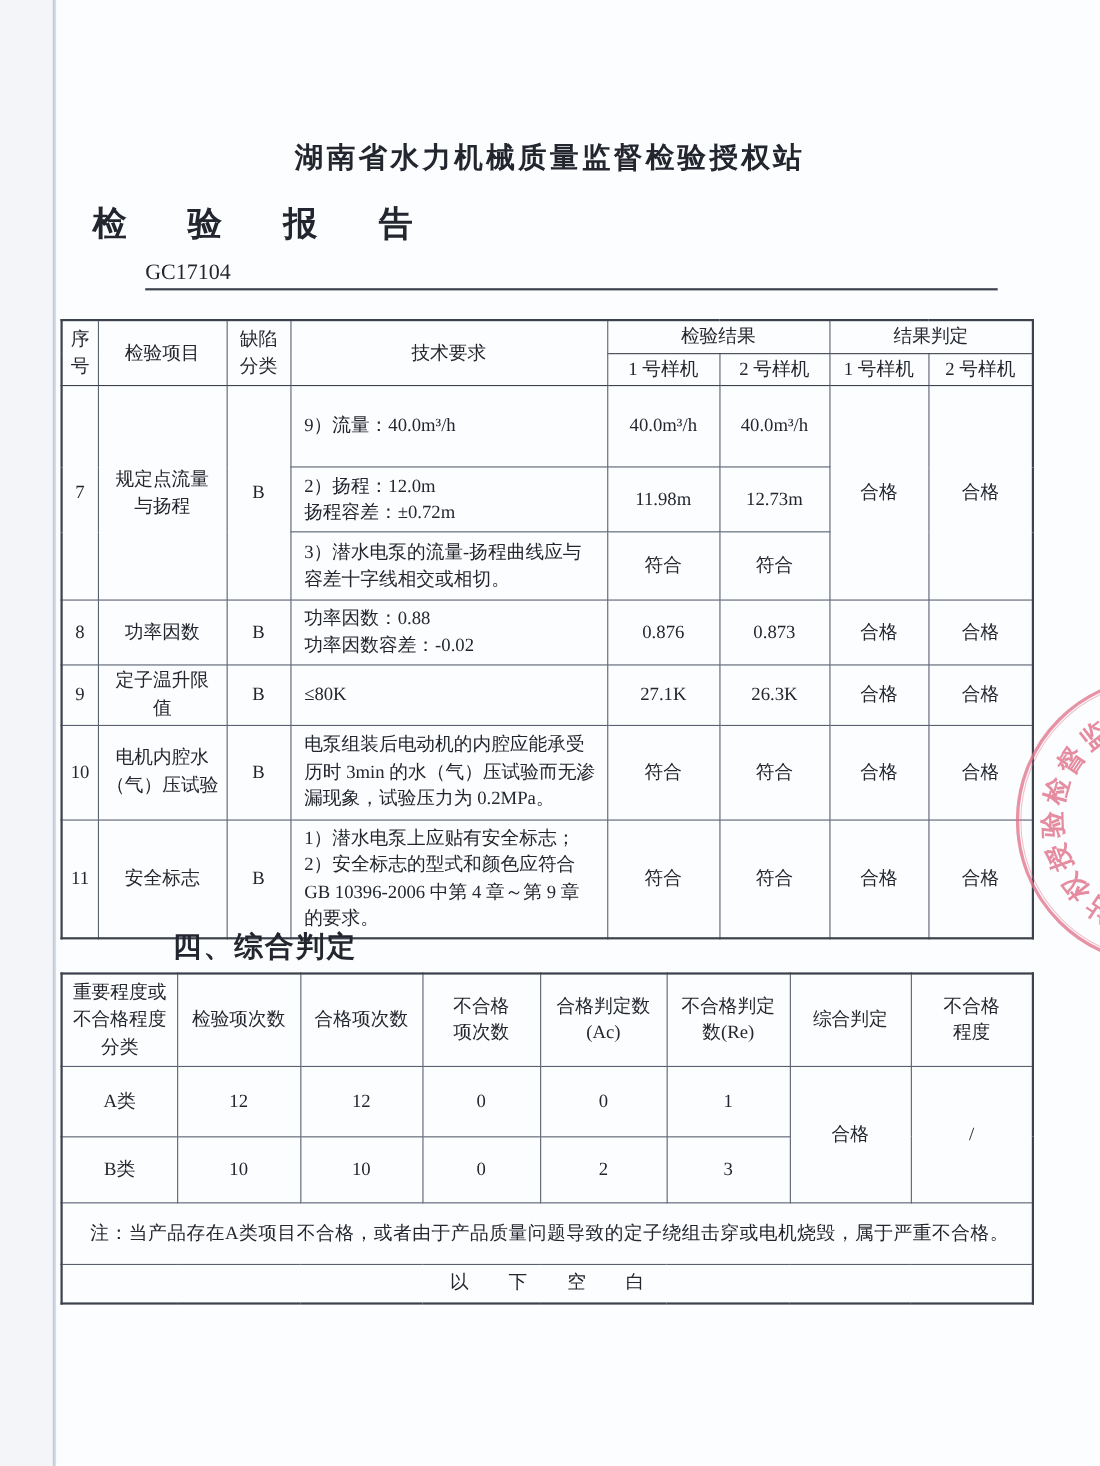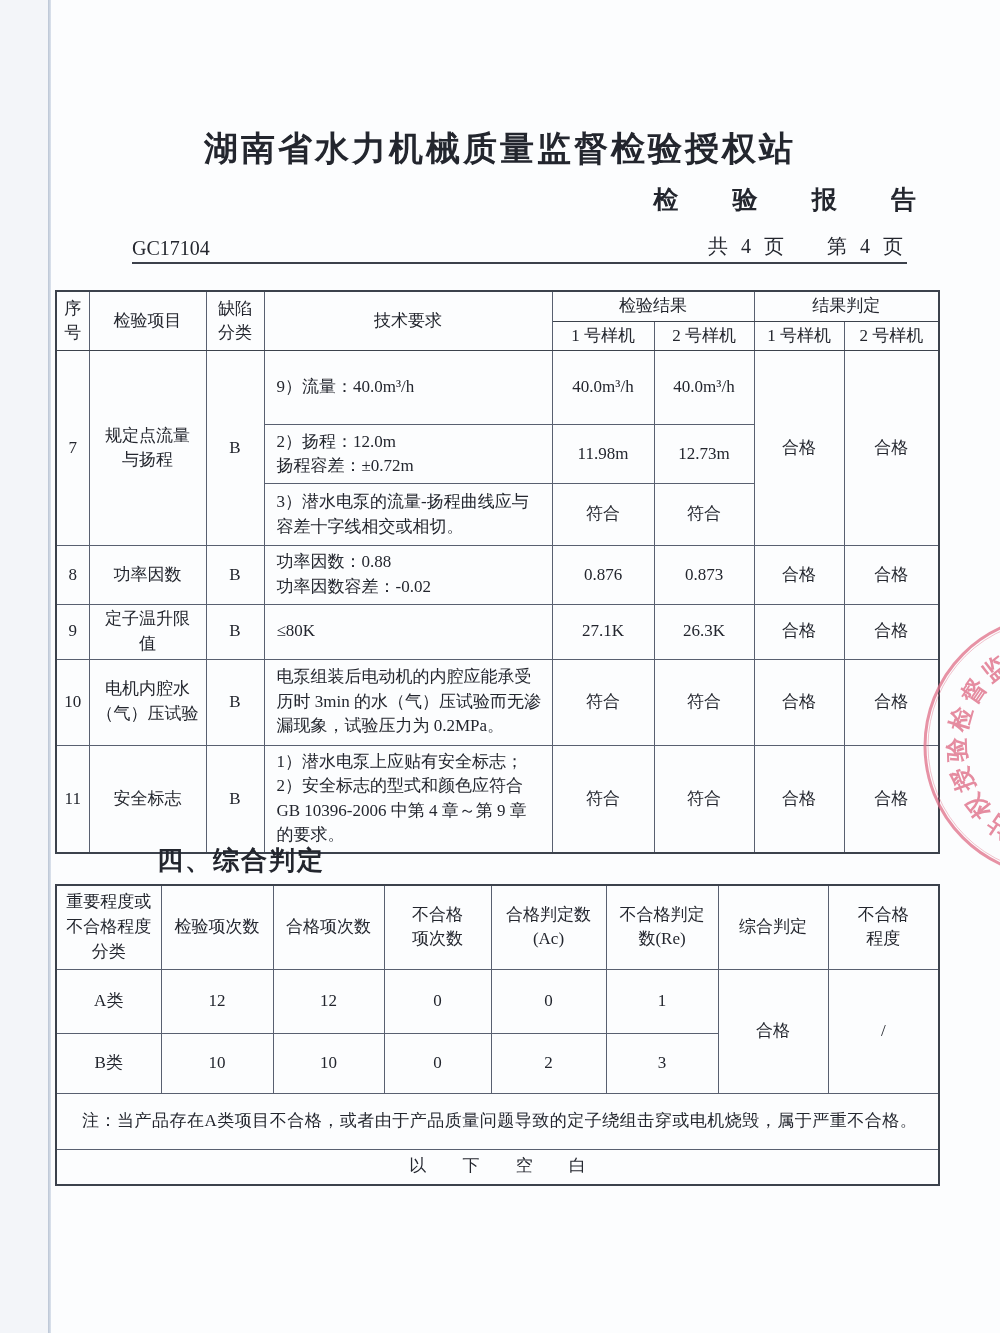--- a/index.html
+++ b/index.html
@@ -12,25 +12,25 @@
   .scan-margin{
     position:absolute;left:0;top:0;width:48px;height:1333px;
     background:#f3f5f9;
   }
   .scan-edge{
     position:absolute;left:48px;top:0;width:3px;height:1333px;
     background:linear-gradient(to right,#b9c4d4,#dde4ee);
   }
   .org-title{
     position:absolute;left:60px;top:126px;width:880px;
-    text-align:center;font-size:34px;font-weight:700;letter-spacing:3px;
+    text-align:center;font-size:26px;font-weight:700;letter-spacing:3px;
   }
   .report-title{
     position:absolute;left:60px;top:183px;width:880px;
-    text-align:right;font-size:25px;font-weight:700;letter-spacing:24px;
+    text-align:left;font-size:31px;font-weight:700;letter-spacing:24px;
     text-indent:24px;
   }
   .ref-line{
     position:absolute;left:132px;top:232px;width:775px;height:32px;
     border-bottom:2px solid #3c414b;
     display:flex;justify-content:space-between;align-items:flex-end;
     font-size:20px;padding-bottom:2px;box-sizing:border-box;
   }
   .pages span{margin-left:34px;letter-spacing:4px;}
   table{border-collapse:collapse;table-layout:fixed;position:absolute;left:55px;background:transparent;}
@@ -69,24 +69,20 @@
 <body>
 
 <div class="scan-margin"></div>
 <div class="scan-edge"></div>
 
 <div class="org-title">湖南省水力机械质量监督检验授权站</div>
 <div class="report-title">检 验 报 告</div>
 
 <div class="ref-line">
   <span>GC17104</span>
-  <span class="pages">
-    <span>共 4 页</span>
-    <span>第 4 页</span>
-  </span>
 </div>
 
 <table id="table1">
   <colgroup>
     <col style="width:33px">
       <col style="width:117px">
       <col style="width:58px">
       <col style="width:288px">
     <col style="width:102px">
       <col style="width:100px">

